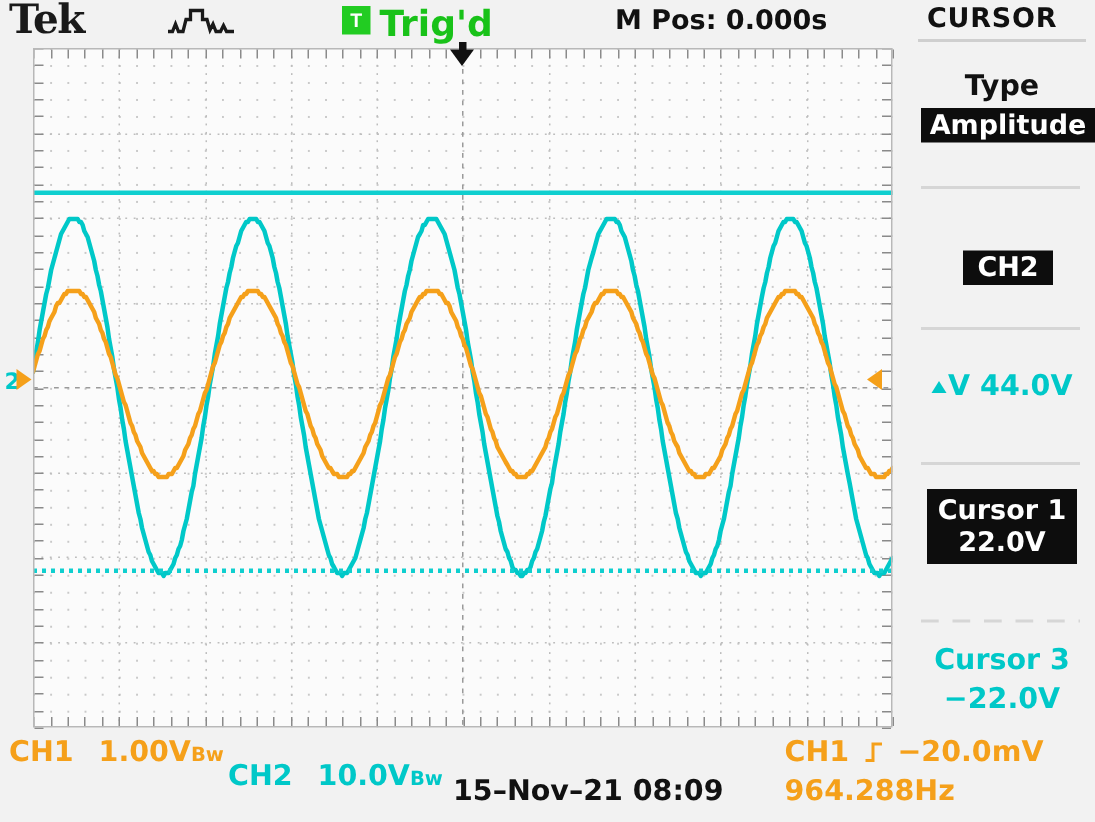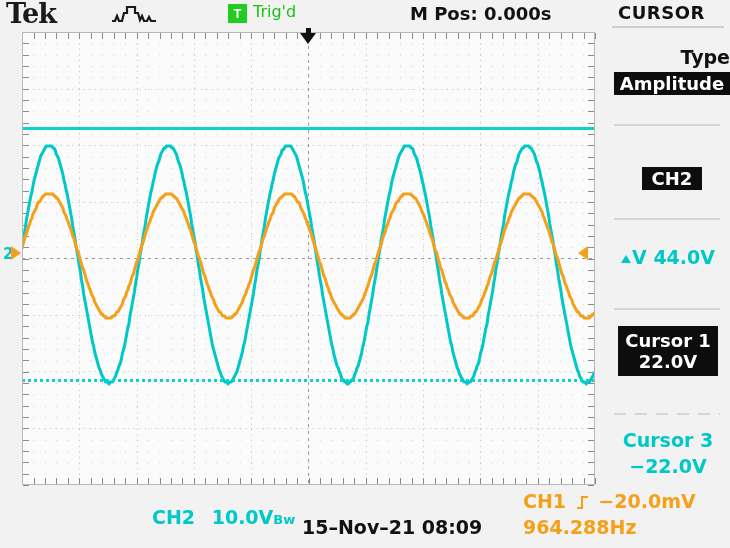--- a/index.html
+++ b/index.html
@@ -12,21 +12,21 @@
   #scope{position:relative;width:730px;height:548px;background:#f2f2f2;}
 
   
   .topbar{position:absolute;left:0;top:0;width:730px;height:28px;}
   .brand{position:absolute;left:6px;top:-2px;font-family:"DejaVu Serif",serif;
          font-weight:bold;font-size:27px;color:#1a1a1a;letter-spacing:-1px;}
   .acqicon{position:absolute;left:110px;top:4px;width:60px;height:20px;}
   .trigbadge{position:absolute;left:228px;top:4px;width:19px;height:19px;
              background:#22cc22;color:#ffffff;font-size:13px;font-weight:bold;
              text-align:center;line-height:19px;}
-  .trigtext{position:absolute;left:253px;top:2px;font-size:16px;font-weight:normal;
+  .trigtext{position:absolute;left:253px;top:2px;font-size:24px;font-weight:bold;
             color:#19c219;font-family:"DejaVu Sans",sans-serif;}
   .mpos{position:absolute;left:410px;top:3px;font-size:18px;font-weight:bold;
         color:#111;font-family:"DejaVu Sans",sans-serif;}
   .cursorhdr{position:absolute;left:618px;top:2px;font-size:18px;font-weight:bold;
              color:#111;font-family:"DejaVu Sans",sans-serif;letter-spacing:0.5px;}
 
   
   .graph{position:absolute;left:22px;top:32px;width:573px;height:453px;
          background:#fbfbfb;}
   .gframe{position:absolute;left:0;top:0;width:573px;height:453px;
@@ -350,21 +350,21 @@
   </div>
 
   <div class="ch2mark" style="left:3px;top:245px;">2</div>
   <div class="arrowL" style="left:11px;top:246px;"></div>
   <div class="arrowR" style="left:578px;top:246px;"></div>
   <div class="arrowDownStem" style="left:306px;top:28px;"></div>
   <div class="arrowDown" style="left:300px;top:33px;"></div>
 
   <div class="side">
 
-    <div class="slabel" style="top:20px;text-align:right;">Type</div>
+    <div class="slabel" style="top:20px;">Type</div>
     <div class="sbox" style="left:8px;top:46px;width:108px;">Amplitude</div>
     <div class="sdiv" style="top:98px;"></div>
 
     <div class="sbox" style="left:36px;top:141px;width:52px;">CH2</div>
     <div class="sdiv" style="top:192px;"></div>
 
     <div class="scyan" style="top:220px;">
       <span class="dtri"></span><span>V</span>
       <span>44.0V</span>
     </div>
@@ -376,20 +376,24 @@
     </div>
     <div class="sdiv" style="top:387px;background:transparent;
          background-image:linear-gradient(to right,#d6d6d6 12px,transparent 12px);
          background-size:21px 2px;"></div>
 
     <div class="scyan" style="top:403px;">Cursor 3</div>
     <div class="scyan" style="top:429px;">−22.0V</div>
   </div>
 
   <div class="bot">
+    <div class="brow or" style="left:6px;top:4px;">
+      <span>CH1</span>
+      <span style="margin-left:10px;">1.00V</span><span class="bwsub">Bᴡ</span>
+    </div>
 
     <div class="brow cy" style="left:152px;top:20px;">
       <span>CH2</span>
       <span style="margin-left:10px;">10.0V</span><span class="bwsub">Bᴡ</span>
     </div>
 
     <div class="brow bk" style="left:302px;top:30px;">15–Nov–21 08:09</div>
 
     <div class="brow or" style="left:523px;top:4px;">
       <span>CH1</span>

